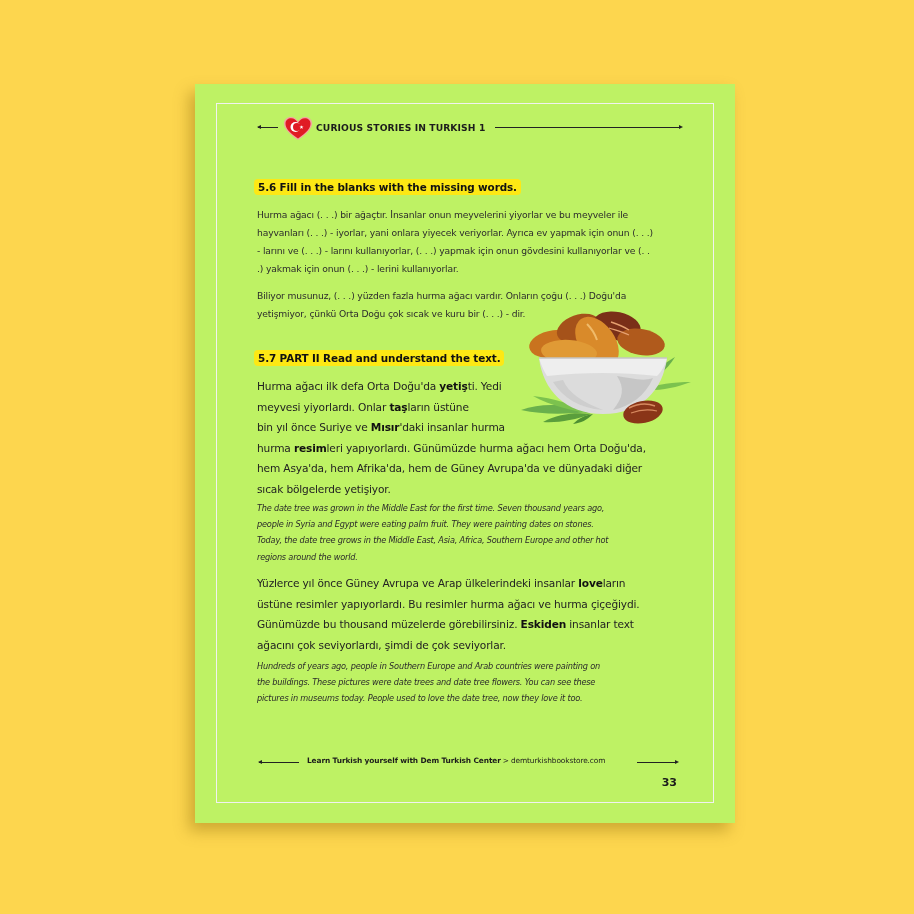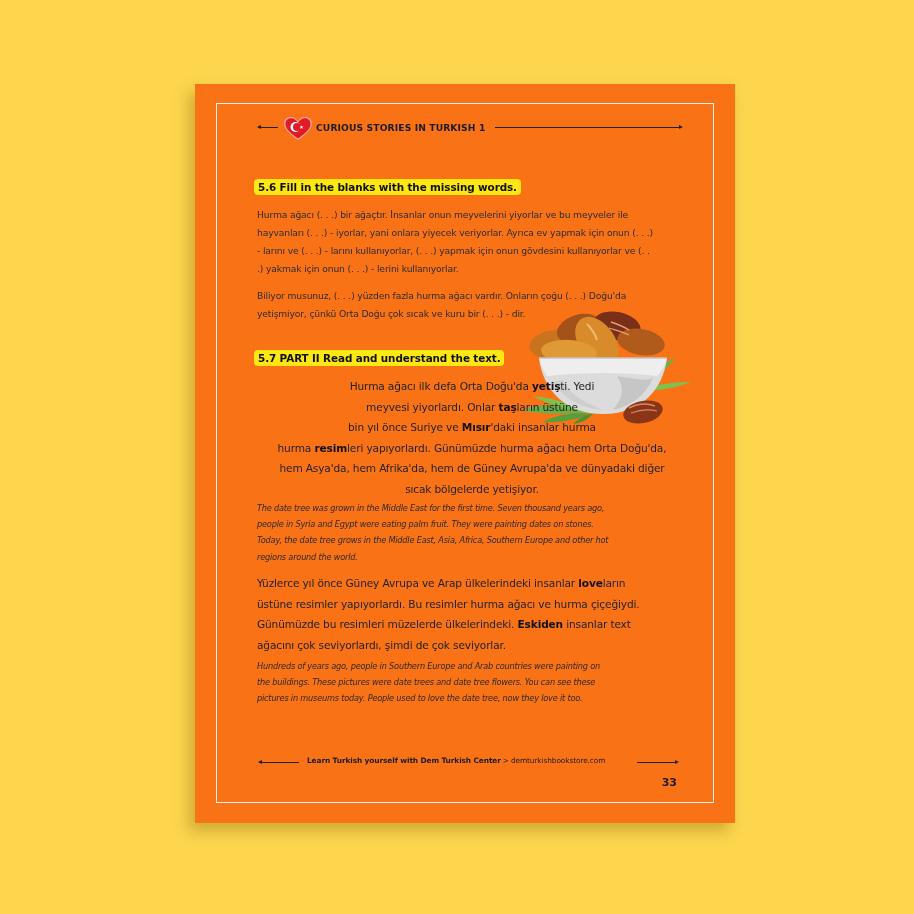--- a/index.html
+++ b/index.html
@@ -13,21 +13,21 @@
       position: relative;
       overflow: hidden;
       font-family: "DejaVu Sans", sans-serif;
     }
     .page {
       position: absolute;
       left: 195px;
       top: 84px;
       width: 540px;
       height: 739px;
-      background: #f97316;
+      background: #bef264;
       box-shadow: -6px 8px 14px rgba(120, 90, 0, 0.35);
     }
     .inner-border {
       position: absolute;
       left: 21px;
       top: 19px;
       width: 498px;
       height: 700px;
       border: 1px solid #f1f1f1;
       box-sizing: border-box;
@@ -125,21 +125,21 @@
     .read-text {
       position: absolute;
       left: 62px;
       font-family: "DejaVu Sans", sans-serif;
       font-size: 10.6px;
       line-height: 20.5px;
       color: #222;
       letter-spacing: -0.15px;
     }
     .read-text b { font-weight: bold; color: #111; }
-    .read-p1 { top: 292px; width: 430px; text-align: center; }
+    .read-p1 { top: 292px; width: 430px; }
     .read-p1 .ln { display: block; white-space: nowrap; }
     .read-p2 { top: 489px; width: 430px; }
     .read-p2 .ln { display: block; white-space: nowrap; }
 
     .en-text {
       position: absolute;
       left: 62px;
       width: 420px;
       font-family: "DejaVu Sans", sans-serif;
       font-style: italic;
@@ -294,21 +294,21 @@
   <div class="en-text en-p1">
     <span class="ln">The date tree was grown in the Middle East for the first time. Seven thousand years ago,</span>
     <span class="ln">people in Syria and Egypt were eating palm fruit. They were painting dates on stones.</span>
     <span class="ln">Today, the date tree grows in the Middle East, Asia, Africa, Southern Europe and other hot</span>
     <span class="ln">regions around the world.</span>
   </div>
 
   <div class="read-text read-p2">
     <span class="ln"><span>Yüzlerce yıl önce Güney Avrupa ve Arap ülkelerindeki insanlar </span><b>love</b><span>ların</span></span>
     <span class="ln">üstüne resimler yapıyorlardı. Bu resimler hurma ağacı ve hurma çiçeğiydi.</span>
-    <span class="ln"><span>Günümüzde bu resimleri müzelerde ülkelerindeki. </span><b>Eskiden</b><span> insanlar text</span></span>
+    <span class="ln"><span>Günümüzde bu thousand müzelerde görebilirsiniz. </span><b>Eskiden</b><span> insanlar text</span></span>
     <span class="ln">ağacını çok seviyorlardı, şimdi de çok seviyorlar.</span>
   </div>
 
   <div class="en-text en-p2">
     <span class="ln">Hundreds of years ago, people in Southern Europe and Arab countries were painting on</span>
     <span class="ln">the buildings. These pictures were date trees and date tree flowers. You can see these</span>
     <span class="ln">pictures in museums today. People used to love the date tree, now they love it too.</span>
   </div>
 
   <div class="footer">

